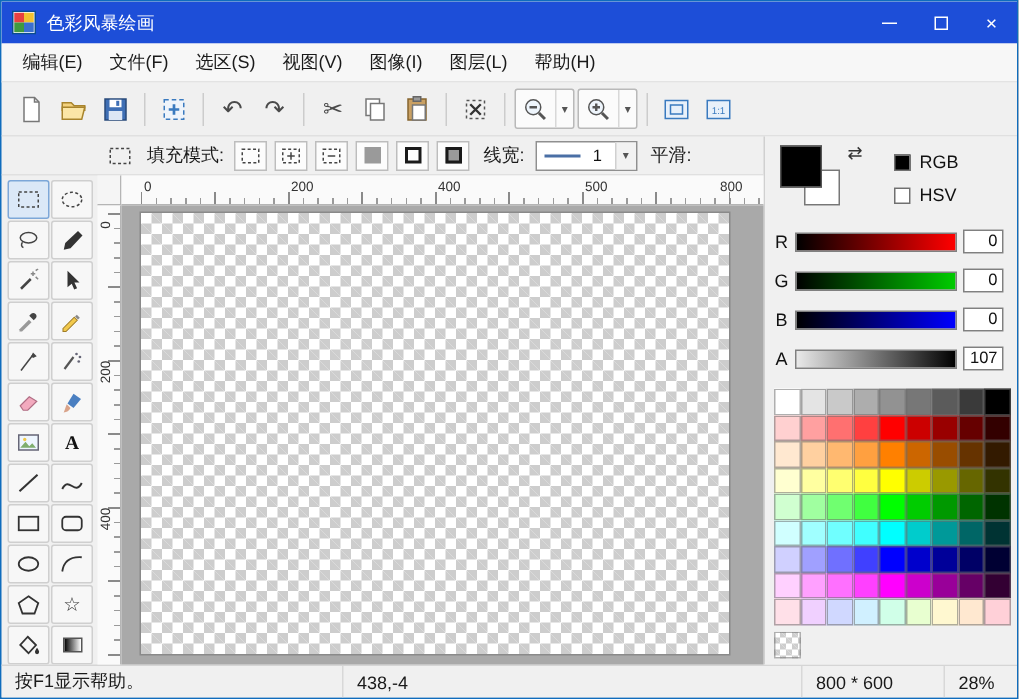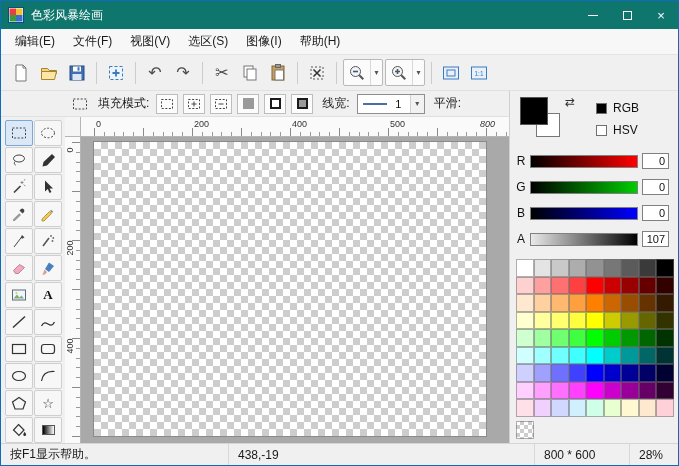--- a/index.html
+++ b/index.html
@@ -1,19 +1,19 @@
 <!DOCTYPE html>
 <html><head>
 <meta charset="utf-8">
 <style>
   *{box-sizing:border-box;margin:0;padding:0;user-select:none}
   body{font-family:"Liberation Sans","DejaVu Sans",sans-serif;font-size:12px;background:#888;color:#111}
   .window{width:679px;height:466px;border:1px solid #0f6cbd;background:#f0f0f0;display:flex;flex-direction:column;overflow:hidden}
   
-  .titlebar{height:28px;background:#0f766e;display:flex;align-items:center;padding-left:7px;color:#fff;flex:0 0 auto}
+  .titlebar{height:28px;background:#1d4ed8;display:flex;align-items:center;padding-left:7px;color:#fff;flex:0 0 auto}
   .app-icon{width:16px;height:16px;flex:0 0 auto}
   .title-text{margin-left:7px;font-size:12px}
   .win-buttons{margin-left:auto;display:flex;height:100%}
   .win-btn{width:34px;height:100%;display:flex;align-items:center;justify-content:center;color:#fff;font-size:13px}
   .min-glyph{width:10px;height:1px;background:#fff}
   .max-glyph{width:9px;height:9px;border:1px solid #fff}
   
   .menubar{height:26px;background:#f7f7f7;border-bottom:1px solid #e3e3e3;display:flex;align-items:center;padding-left:5px;flex:0 0 auto}
   .menu-item{padding:4px 9px;color:#1a1a1a}
   
@@ -111,23 +111,24 @@
         </div>
       <div class="win-btn">
           <span>×</span>
         </div>
     </div>
   </div>
 
   <div class="menubar">
       <span class="menu-item">编辑(E)</span>
       <span class="menu-item">文件(F)</span>
+      <span class="menu-item">选区(S)</span>
       <span class="menu-item">视图(V)</span>
-      <span class="menu-item">选区(S)</span>
       <span class="menu-item">图像(I)</span>
+      <span class="menu-item">图层(L)</span>
       <span class="menu-item">帮助(H)</span>
     </div>
 
   <div class="toolbar1">
     <div class="tb-btn">
       <svg width="20" height="20" viewBox="0 0 20 20">
           <path d="M5 2h7l3 3v13H5z" fill="#fff" stroke="#777"></path>
           <path d="M12 2v3h3" fill="none" stroke="#777"></path>
         </svg>
     </div>
@@ -402,21 +403,21 @@
         <div class="canvas-col">
           <div class="ruler-row">
             <div class="ruler-corner"></div>
             <div class="ruler-h">
               <div class="minor"></div>
               <div class="mid"></div>
             <span class="hlabel" style="left: 15px;">0</span>
                 <span class="hlabel" style="left: 113px;">200</span>
                 <span class="hlabel" style="left: 211px;">400</span>
                 <span class="hlabel" style="left: 309px;">500</span>
-                <span class="hlabel" style="left: 399px; font-style: italic;">800</span>
+                <span class="hlabel" style="left: 399px;">800</span>
               </div>
           </div>
           <div class="canvas-body">
             <div class="ruler-v">
               <div class="minor"></div>
               <div class="mid"></div>
             <span class="vlabel" style="top: 8px;">0</span>
                 <span class="vlabel" style="top: 106px;">200</span>
                 <span class="vlabel" style="top: 204px;">400</span>
               </div>
@@ -542,17 +543,17 @@
           <div class="swatch" style="background: rgb(255, 248, 208);"></div>
           <div class="swatch" style="background: rgb(255, 232, 208);"></div>
           <div class="swatch" style="background: rgb(255, 208, 216);"></div>
         </div>
       <div class="transparent-swatch checker"></div>
     </div>
   </div>
 
   <div class="statusbar">
     <div class="status-cell status-help">按F1显示帮助。</div>
-    <div class="status-cell status-coords">438,-19</div>
+    <div class="status-cell status-coords">438,-4</div>
     <div class="status-cell status-size">800 * 600</div>
     <div class="status-cell status-zoom">28%</div>
   </div>
 </div>
 
 </body></html>

